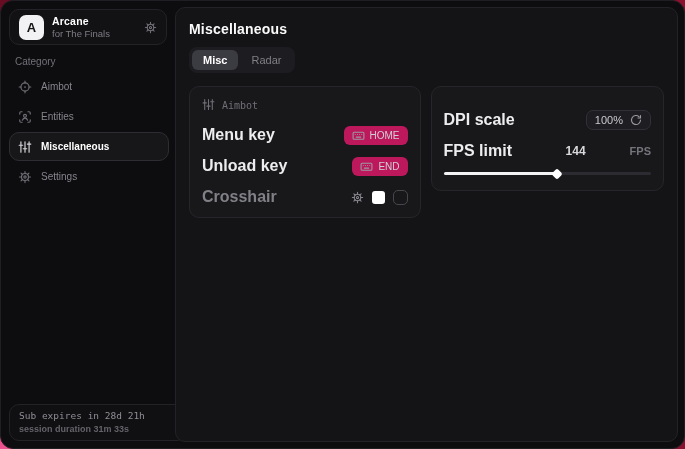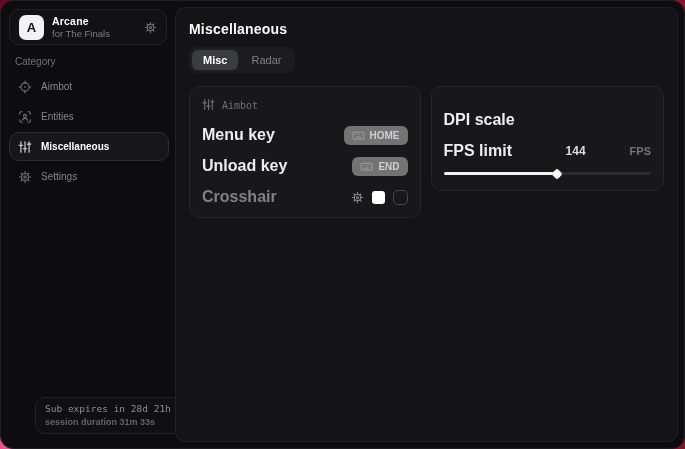--- a/index.html
+++ b/index.html
@@ -20,22 +20,22 @@
 
   .category { position:absolute; left:14px; top:55px; font-size:10px; color:#717178; }
 
   .nav { position:absolute; left:8px; top:71px; width:160px; display:flex; flex-direction:column; gap:1px; }
   .nav-item { height:29px; display:flex; align-items:center; gap:9px; padding:0 8px; color:#85858c;
               font-size:10px; border-radius:10px; border:1px solid transparent; cursor:pointer; }
   .nav-item .nav-icon { display:flex; color:#6e6e75; }
   .nav-item.active { color:#ffffff; background:#17171a; border-color:#2d2d33; font-weight:600; }
   .nav-item.active .nav-icon { color:#d8d8dc; }
 
-  .status-box { position:absolute; left:8px; bottom:14px; width:178px; height:37px; border:1px solid #232327;
-                border-radius:10px; padding:5px 9px; background:#101013;margin-left:26px; }
+  .status-box { position:absolute; left:8px; bottom:7px; width:178px; height:37px; border:1px solid #232327;
+                border-radius:10px; padding:5px 9px; background:#101013; }
   .status-line1 { font-family:"DejaVu Sans Mono", monospace; font-size:9.5px; color:#8e8e94; white-space:nowrap; }
   .status-line2 { font-size:9px; font-weight:700; color:#636369; margin-top:3px; white-space:nowrap; }
 
   
   .main { position:absolute; left:174px; top:6px; right:6px; bottom:6px; background:#141417;
           border:1px solid #232327; border-radius:10px; padding:13px 13px; }
   .main-title { font-size:14px; font-weight:700; color:#fafafa; letter-spacing:.2px; }
   .tabs { display:inline-flex; margin-top:10px; background:#1d1d21; border-radius:8px; padding:3px; gap:2px; }
   .tab { font-size:11px; padding:4px 11px; border-radius:6px; color:#7f7f86; cursor:pointer; }
   .tab.active { background:#3b3b42; color:#ffffff; font-weight:600; }
@@ -43,22 +43,22 @@
   .cards { display:flex; gap:10px; margin-top:13px; align-items:flex-start; }
   .card { background:#18181b; border:1px solid #26262a; border-radius:10px; padding:11px 12px; }
   .card.general { width:234px; }
   .card.display { width:236px; }
   .card-header { display:flex; align-items:center; gap:7px; color:#6f6f76;
                  font-family:"DejaVu Sans Mono", monospace; font-size:10px; }
   .row { display:flex; align-items:center; justify-content:space-between; margin-top:13px; height:18px; }
   .row-label { font-size:16px; font-weight:600; color:#ededf0; }
   .row-label.dim { color:#808087; }
 
-  .keybind { display:flex; align-items:center; gap:5px; background:#737373; border-radius:6px;
-             padding:3px 8px; font-size:10px; font-weight:700; color:#cfcfd4; cursor:pointer; }
+  .keybind { display:flex; align-items:center; gap:5px; background:#be185d; border-radius:6px;
+             padding:3px 8px; font-size:10px; font-weight:400; color:#cfcfd4; cursor:pointer; }
   .keybind .kb-icon { display:flex; color:#9a9aa1; }
 
   .crosshair-controls { display:flex; align-items:center; gap:8px; }
   .mini-gear { display:flex; color:#85858c; cursor:pointer; }
   .swatch { width:13px; height:13px; border-radius:3px; cursor:pointer; }
   .checkbox { width:15px; height:15px; border:1.5px solid #46464d; border-radius:5px; cursor:pointer; }
 
   .stepper { display:flex; align-items:center; gap:7px; background:#1e1e22; border:1px solid #303036;
              border-radius:7px; padding:3px 8px; font-size:11px; color:#c9c9ce; cursor:pointer; }
   .stepper .refresh { display:flex; color:#9a9aa1; }
@@ -205,20 +205,29 @@
             <span class="swatch" style="background: rgb(255, 255, 255);"></span>
             <span class="checkbox"></span>
           </span>
         </div>
       </div>
 
       <div class="card display">
 
         <div class="row">
           <span class="row-label">DPI scale</span>
+          <span class="stepper">
+            <span>100%</span>
+            <span class="refresh">
+              <svg width="12" height="12" viewBox="0 0 24 24" fill="none" stroke="currentColor" stroke-width="2.2" stroke-linecap="round">
+                <path d="M21 12a9 9 0 1 1-2.64-6.36"></path>
+                  <path d="M21 3v5h-5"></path>
+              </svg>
+            </span>
+          </span>
         </div>
 
         <div class="row">
           <span class="row-label">FPS limit</span>
           <span class="fps-value">
             <span class="fps-num">144</span>
             <span class="fps-unit">FPS</span>
           </span>
         </div>
 

